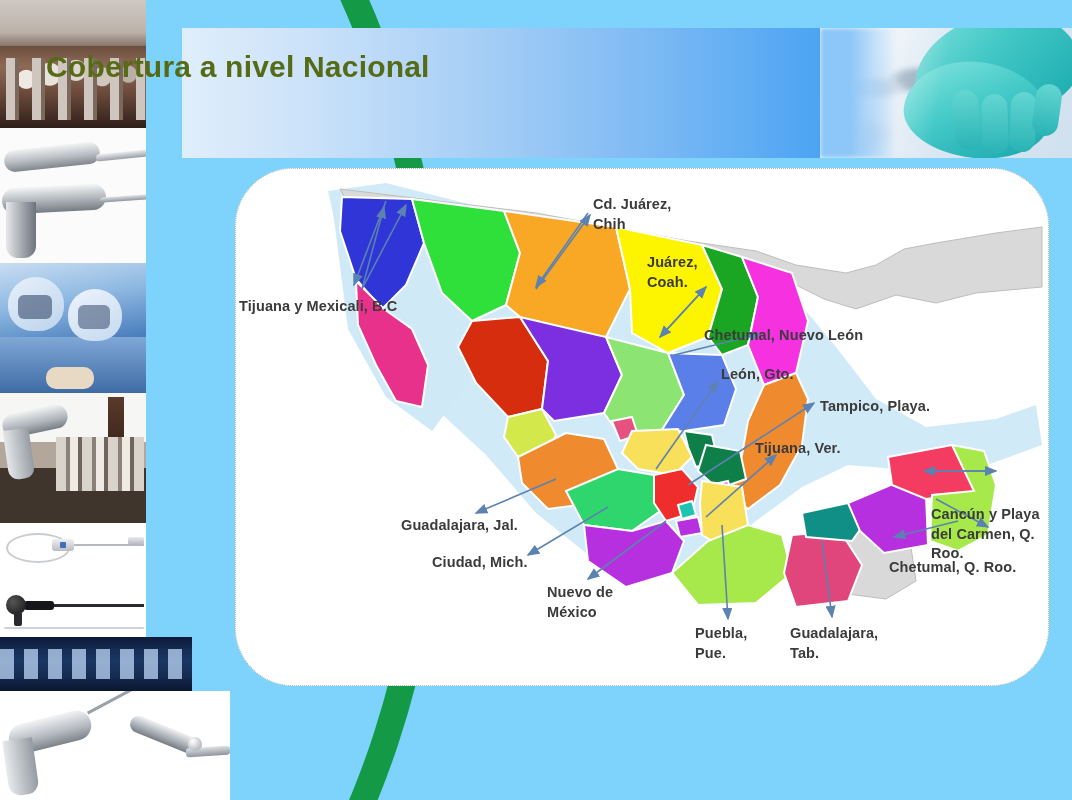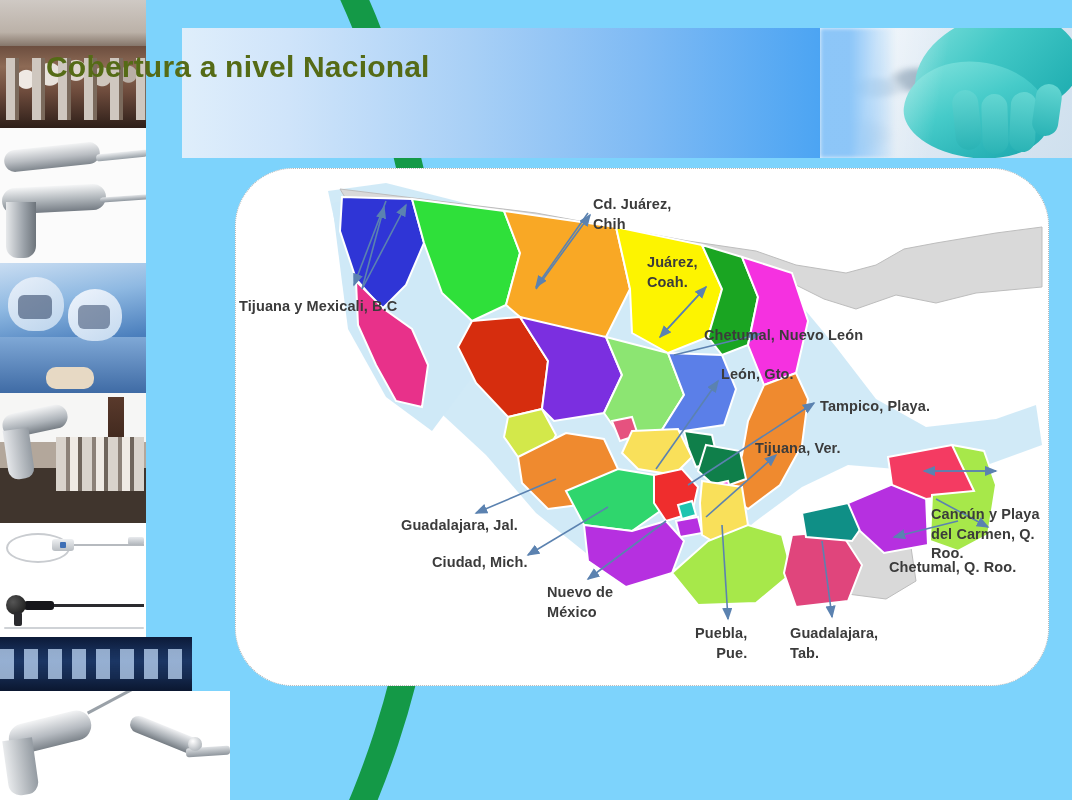--- a/index.html
+++ b/index.html
@@ -403,21 +403,21 @@
           <div class="maplabel" style="left: 584px; top: 228px; color: rgb(59, 59, 59);">Tampico, Playa.</div>
           <div class="maplabel" style="left: 519px; top: 270px; color: rgb(59, 59, 59);">Tijuana, Ver.</div>
           <div class="maplabel" style="left: 695px; top: 312px; color: rgb(59, 59, 59); margin-top: 24px;">Cancún y Playa
 del Carmen, Q.
 Roo.</div>
           <div class="maplabel" style="left: 653px; top: 389px; color: rgb(59, 59, 59);">Chetumal, Q. Roo.</div>
           <div class="maplabel" style="left: 165px; top: 347px; color: rgb(59, 59, 59);">Guadalajara, Jal.</div>
           <div class="maplabel" style="left: 196px; top: 384px; color: rgb(59, 59, 59);">Ciudad, Mich.</div>
           <div class="maplabel" style="left: 311px; top: 414px; color: rgb(59, 59, 59);">Nuevo de
 México</div>
-          <div class="maplabel" style="left: 459px; top: 455px; color: rgb(59, 59, 59); text-align: right;">Puebla,
+          <div class="maplabel" style="left: 459px; top: 455px; color: rgb(59, 59, 59);">Puebla,
 Pue.</div>
           <div class="maplabel" style="left: 554px; top: 455px; color: rgb(59, 59, 59);">Guadalajara,
 Tab.</div>
         </div>
 
     </div>
   </div>
 
 </div>
 

